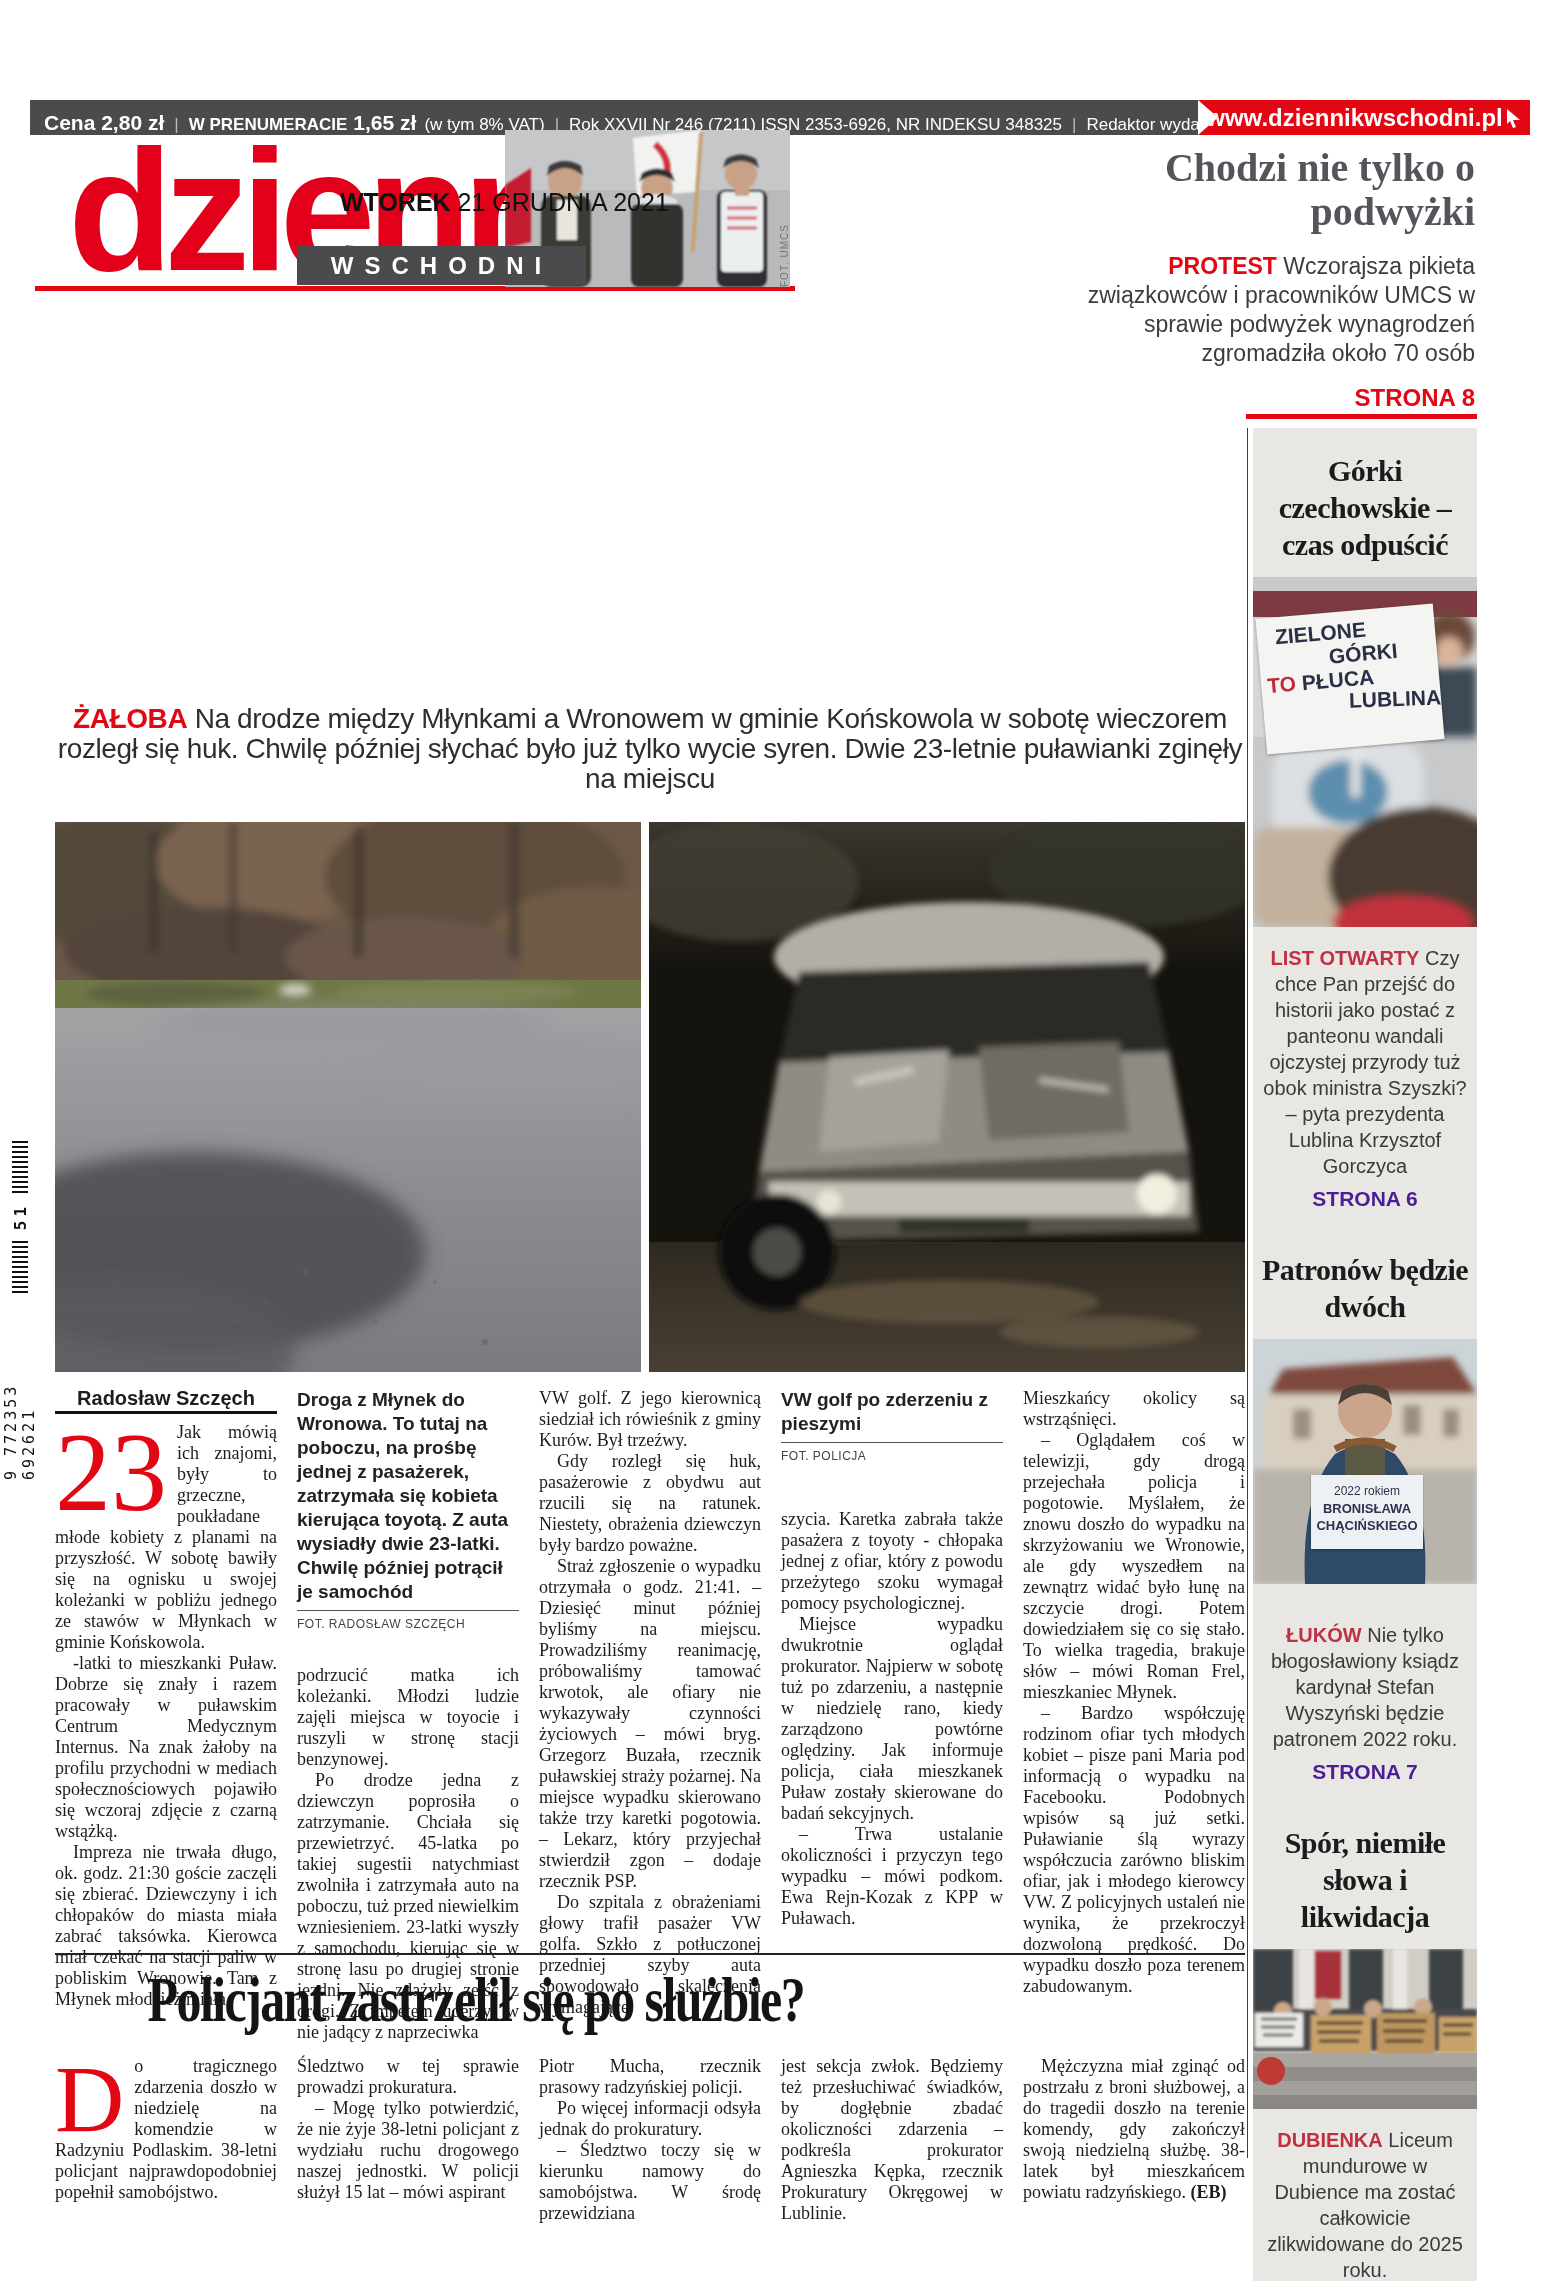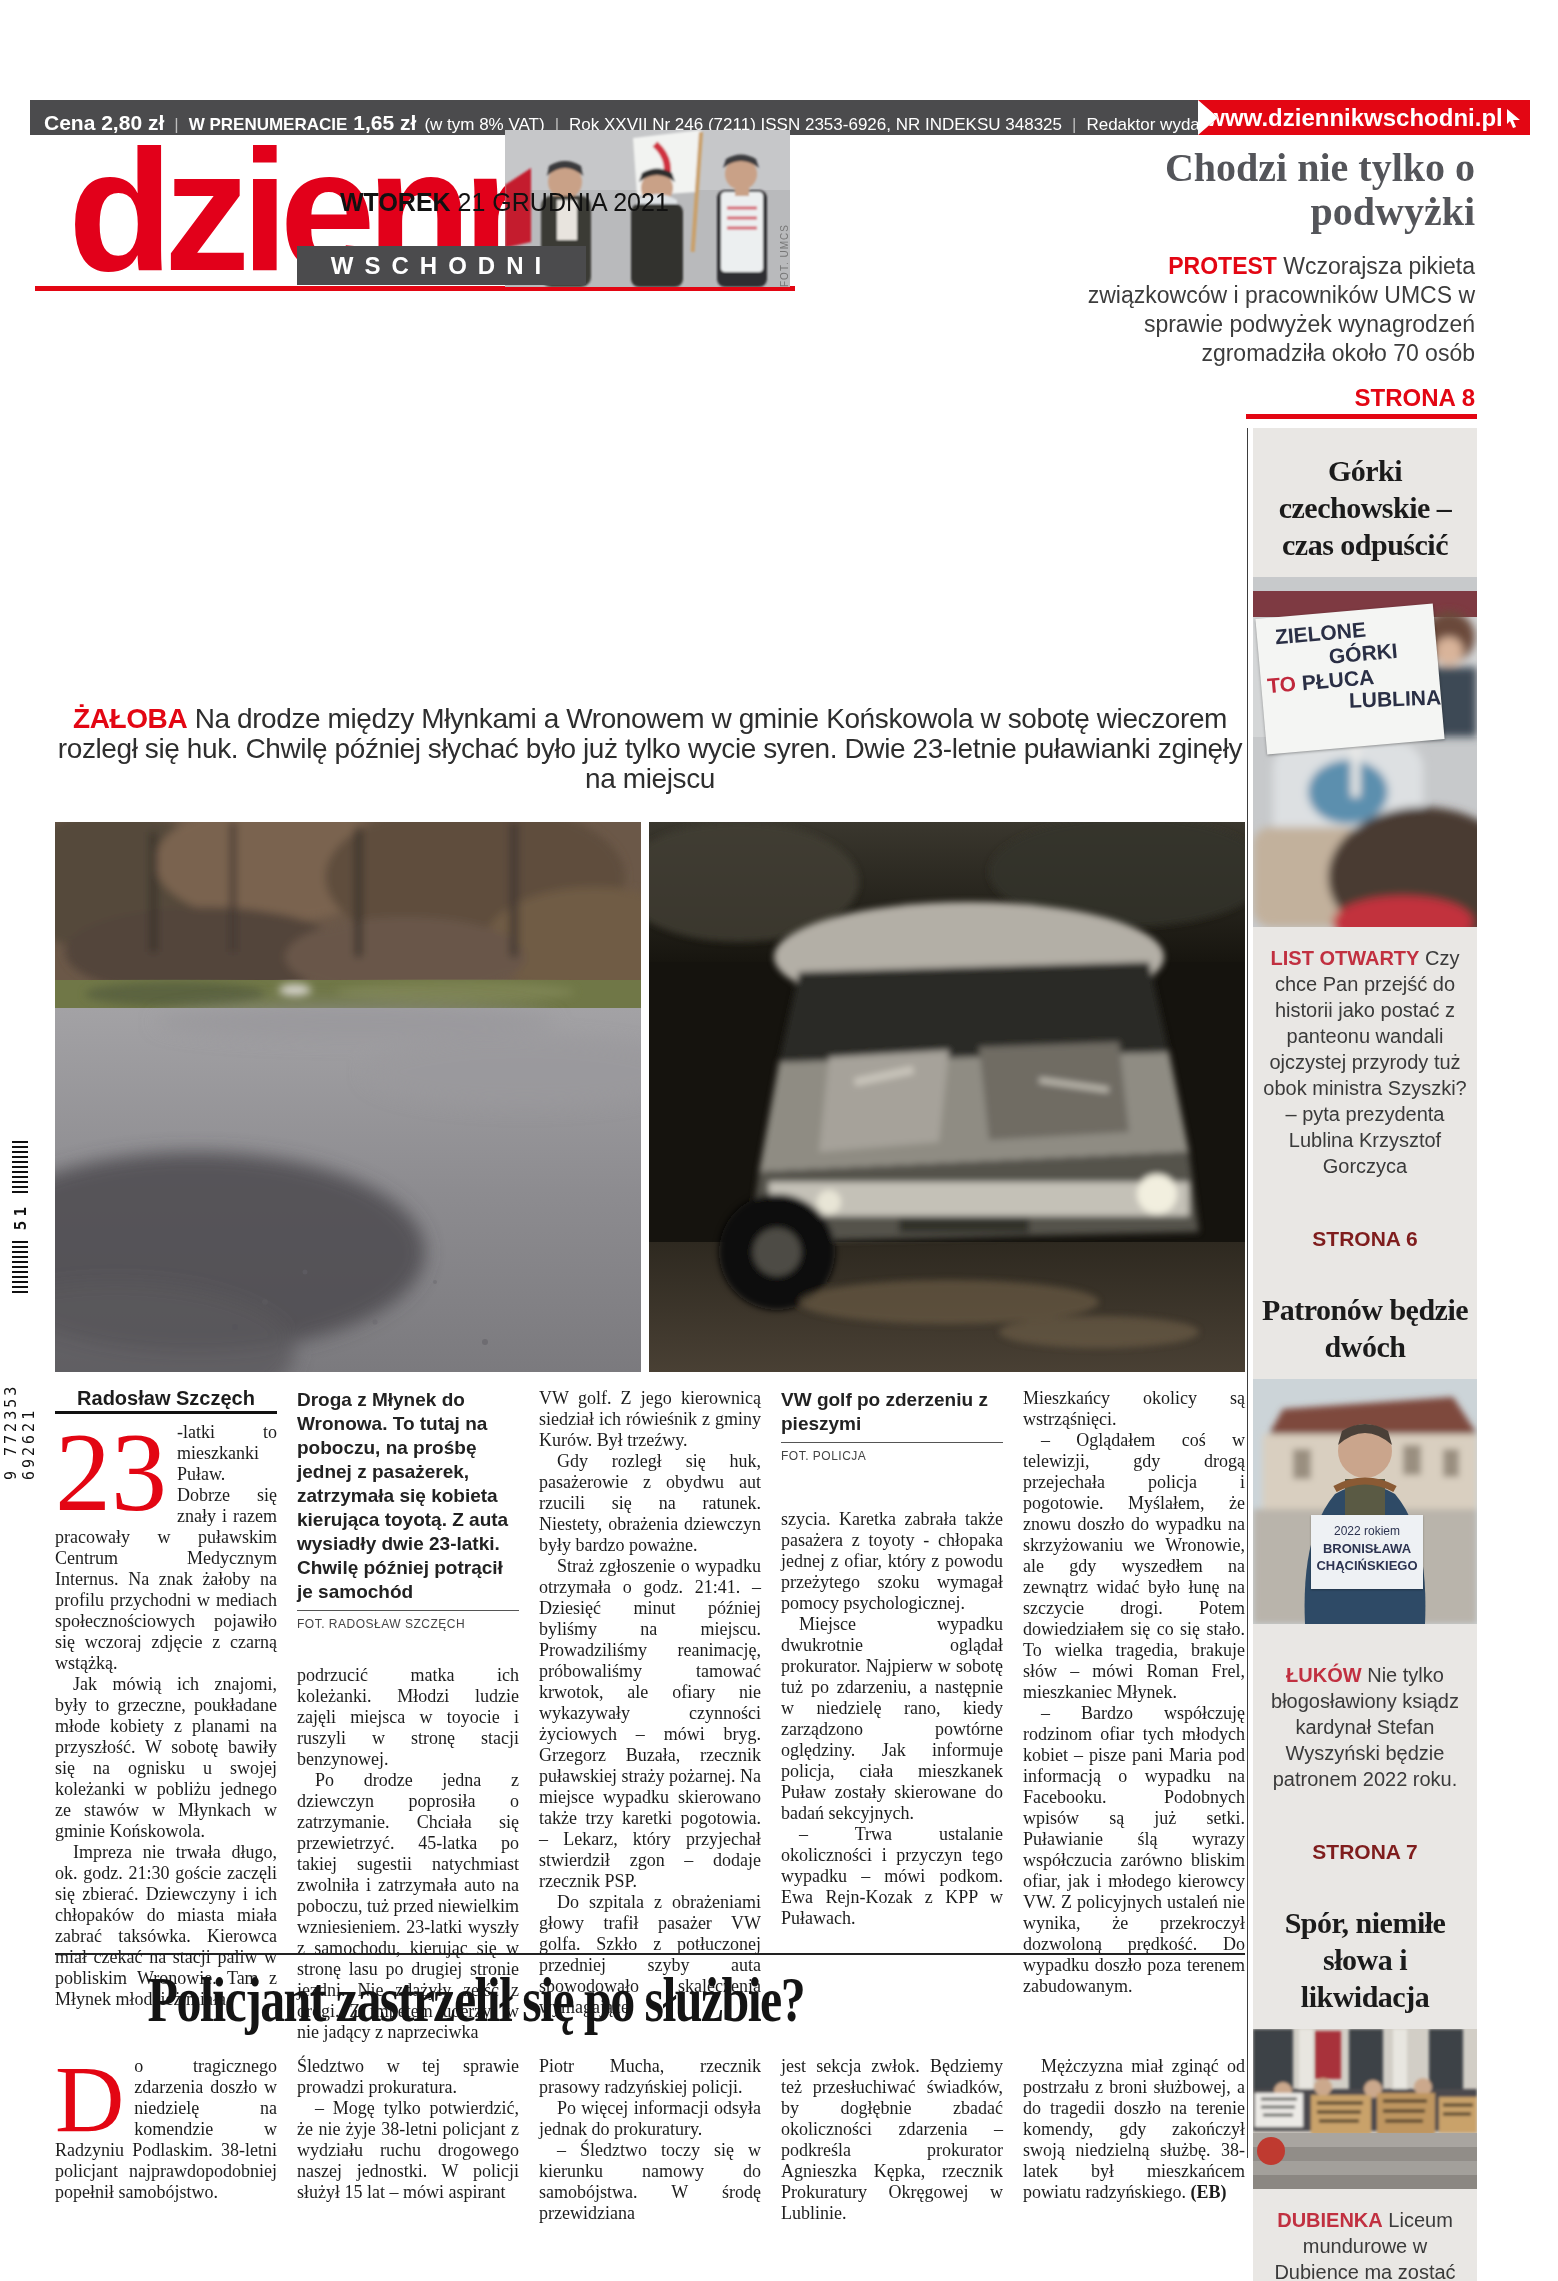--- a/index.html
+++ b/index.html
@@ -79,22 +79,22 @@
   
   .side-rule{left:1246px;top:414px;width:231px;height:5px;background:#e30613;}
   .side-divider{left:1247px;top:428px;height:1730px;width:0;border-left:1px solid #3d3d3d;}
   .sidebar{left:1253px;top:428px;width:224px;background:#e9e7e4;padding-bottom:10px;}
   .side-title{font-family:"Liberation Serif",serif;font-weight:bold;color:#1b1b1b;text-align:center;
     font-size:30px;line-height:37px;padding:24px 6px 14px 6px;letter-spacing:-0.5px;}
   .side-photo{position:relative;width:224px;overflow:hidden;}
   .side-text{font-family:"Liberation Sans",sans-serif;font-size:20px;line-height:26px;color:#3a3a3a;
     text-align:center;padding:18px 8px 6px 8px;}
   .side-text .kicker{color:#c13040;font-weight:bold;}
-  .side-page{font-family:"Liberation Sans",sans-serif;font-size:21px;font-weight:bold;color:#7f1d1d;
-    text-align:center;padding:2px 0 16px 0;margin-top:40px;}
+  .side-page{font-family:"Liberation Sans",sans-serif;font-size:21px;font-weight:bold;color:#4c1d95;
+    text-align:center;padding:2px 0 16px 0;}
 
   
   .sign1{position:absolute;left:8px;top:34px;width:178px;height:128px;background:#f4f5f3;
     transform:rotate(-5deg);box-shadow:0 1px 3px rgba(0,0,0,.35);
     font-family:"Liberation Sans",sans-serif;font-weight:bold;color:#2a2f45;font-size:21px;line-height:24px;
     padding-top:8px;}
   .sign1 .l1{margin-left:18px;}
   .sign1 .l2{margin-left:70px;}
   .sign1 .l3{margin-left:6px;}
   .sign1 .l3 .to{color:#c0283c;margin-right:6px;}
@@ -287,22 +287,22 @@
         <rect x="390" y="260" width="70" height="6" fill="#bdb9af" transform="rotate(8 425 263)"></rect>
       </g>
     </svg>
   </div>
 
   <div class="abs cols">
     <div class="col">
       <div class="byline" data-bind="lead_story.byline">Radosław Szczęch</div>
       <div class="dropcap" data-bind="lead_story.dropcap">23</div>
       <div data-bind-list="lead_story.col1">
+          <p>Jak mówią ich znajomi, były to grzeczne, poukładane młode kobiety z planami na przyszłość. W sobotę bawiły się na ognisku u swojej koleżanki w pobliżu jednego ze stawów w Młynkach w gminie Końskowola.</p>
           <p>-latki to mieszkanki Puław. Dobrze się znały i razem pracowały w puławskim Centrum Medycznym Internus. Na znak żałoby na profilu przychodni w mediach społecznościowych pojawiło się wczoraj zdjęcie z czarną wstążką.</p>
-          <p>Jak mówią ich znajomi, były to grzeczne, poukładane młode kobiety z planami na przyszłość. W sobotę bawiły się na ognisku u swojej koleżanki w pobliżu jednego ze stawów w Młynkach w gminie Końskowola.</p>
           <p>Impreza nie trwała długo, ok. godz. 21:30 goście zaczęli się zbierać. Dziewczyny i ich chłopaków do miasta miała zabrać taksówka. Kierowca miał czekać na stacji paliw w pobliskim Wronowie. Tam z Młynek młodzież miała</p>
         </div>
     </div>
     <div class="col">
       <div class="caption" data-bind="lead_story.caption1">Droga z Młynek do Wronowa. To tutaj na poboczu, na prośbę jednej z pasażerek, zatrzymała się kobieta kierująca toyotą. Z auta wysiadły dwie 23-latki. Chwilę później potrącił je samochód</div>
       <div class="fotline cap-gap2" data-bind="lead_story.caption1_credit">FOT. RADOSŁAW SZCZĘCH</div>
       <div data-bind-list="lead_story.col2">
           <p>podrzucić matka ich koleżanki. Młodzi ludzie zajęli miejsca w toyocie i ruszyli w stronę stacji benzynowej.</p>
           <p>Po drodze jedna z dziewczyn poprosiła o zatrzymanie. Chciała się przewietrzyć. 45-latka po takiej sugestii natychmiast zwolniła i zatrzymała auto na poboczu, tuż przed niewielkim wzniesieniem. 23-latki wyszły z samochodu, kierując się w stronę lasu po drugiej stronie jezdni. Nie zdążyły zejść z drogi. Z impetem uderzył w nie jadący z naprzeciwka</p>
         </div>

